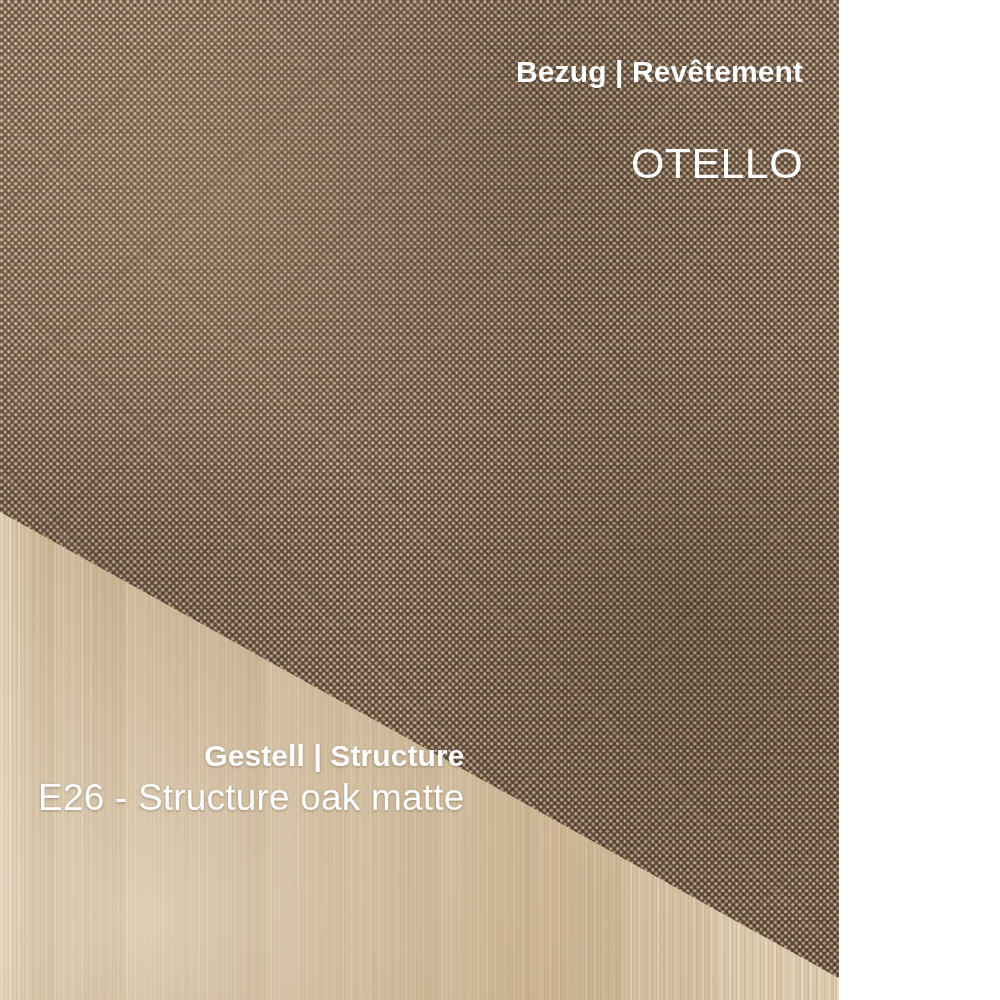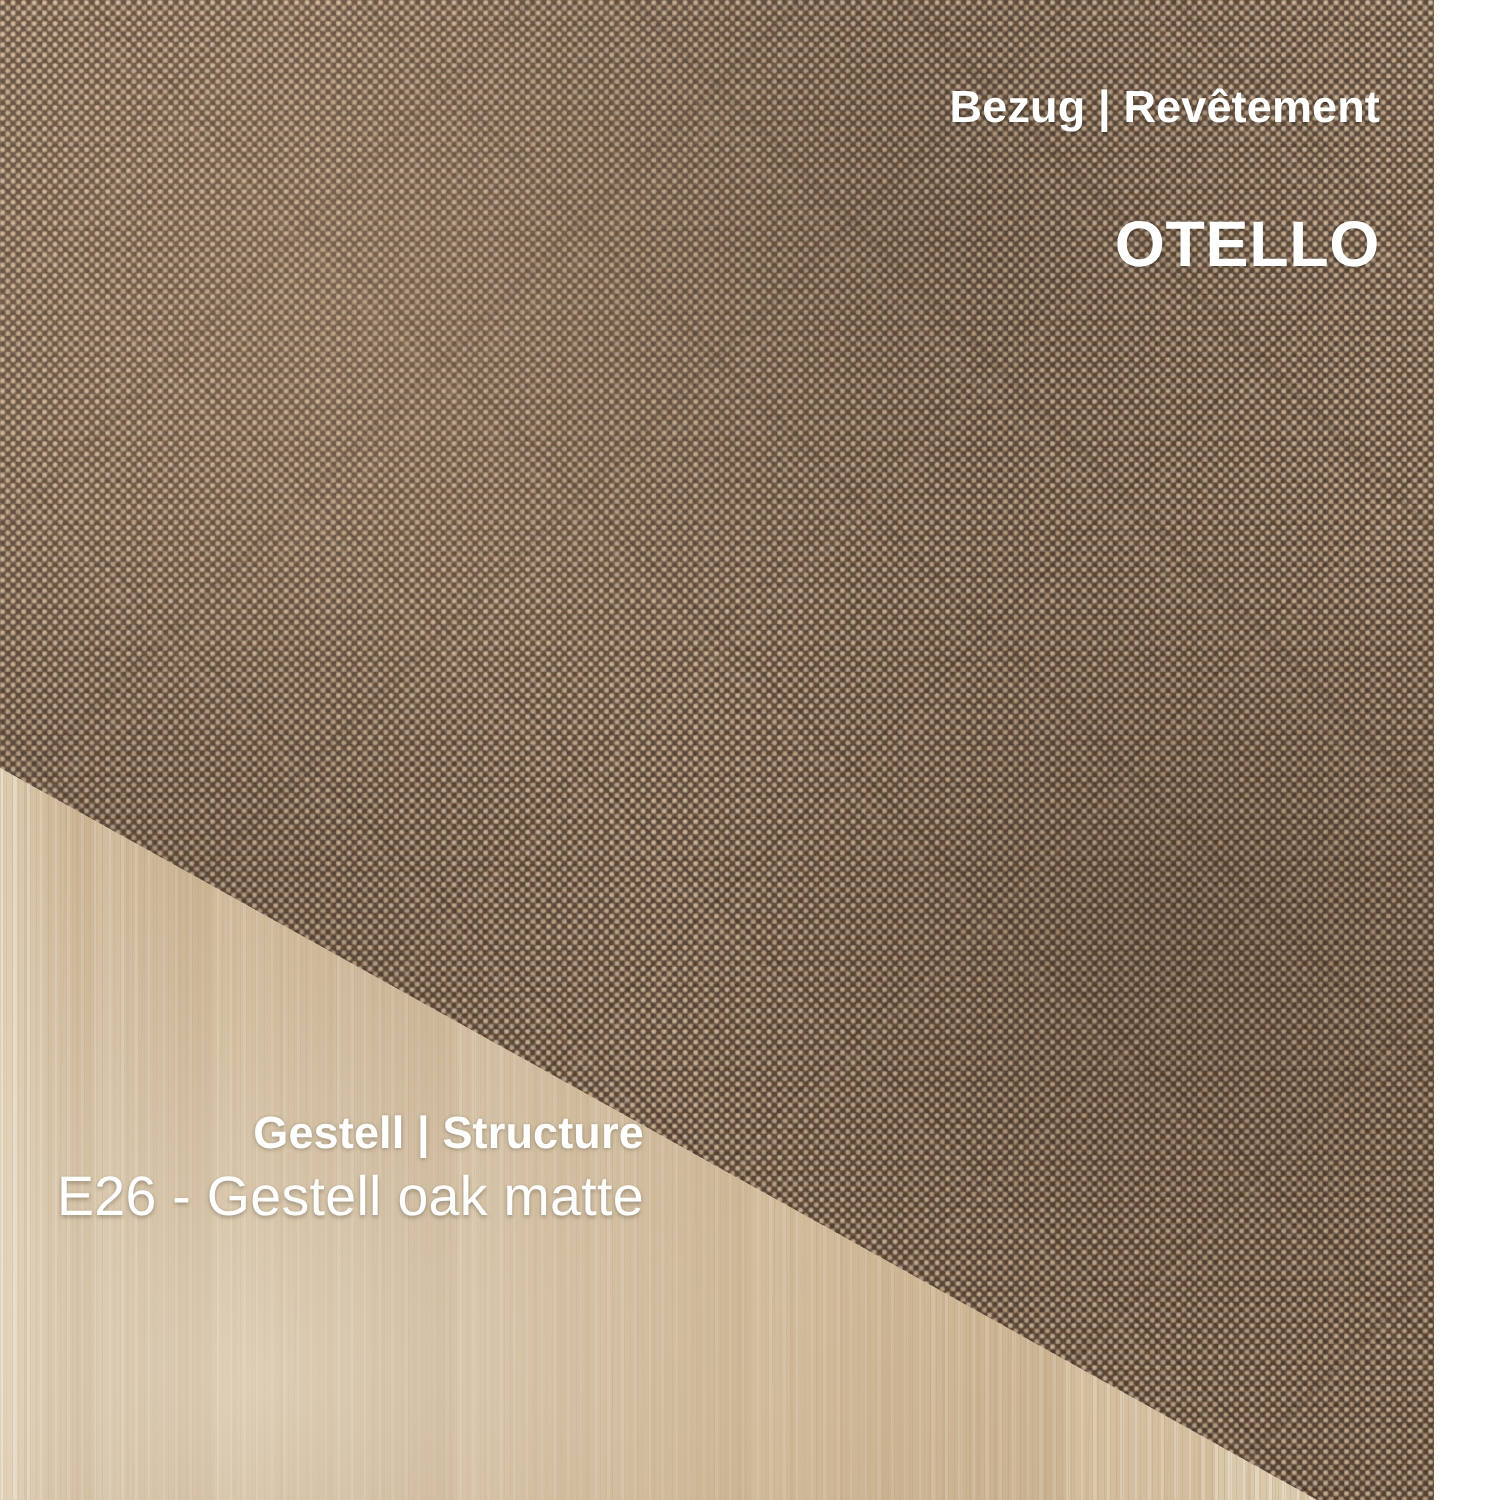--- a/index.html
+++ b/index.html
@@ -7,21 +7,21 @@
     padding: 0;
     background: #ffffff;
   }
   body {
     font-family: "Liberation Sans", sans-serif;
   }
 
   
   #swatch-card {
     position: relative;
-    width: 956px;
+    width: 839px;
     height: 1000px;
     overflow: hidden;
     background: #7e6750;
   }
 
   
   .fabric-layer {
     position: absolute;
     inset: 0;
     background-color: #7d6450;
@@ -156,21 +156,21 @@
     top: 740px;
     text-align: right;
   }
   .kicker {
     font-size: 30px;
     font-weight: 700;
     letter-spacing: 0.1px;
   }
   .brand {
     font-size: 43px;
-    font-weight: 700;
+    font-weight: 400;
     letter-spacing: 0.4px;
   }
   .variant {
     font-size: 37px;
     font-weight: 300;
     letter-spacing: 0.2px;
   }
   .fabric-labels .brand { margin-top: 52px; }
   .fabric-labels .variant { margin-top: 6px; }
   .wood-labels .brand { margin-top: 54px; }
@@ -194,16 +194,16 @@
     <div class="wood-shade"></div>
   </div>
 
   <div class="label-group fabric-labels">
     <div class="kicker">Bezug | Revêtement</div>
     <div class="brand">OTELLO</div>
   </div>
 
   <div class="label-group wood-labels">
     <div class="kicker">Gestell | Structure</div>
-    <div class="variant">E26 - Gestell oak matte</div>
+    <div class="variant">E26 - Structure oak matte</div>
   </div>
 
 </div>
 
 </body></html>

